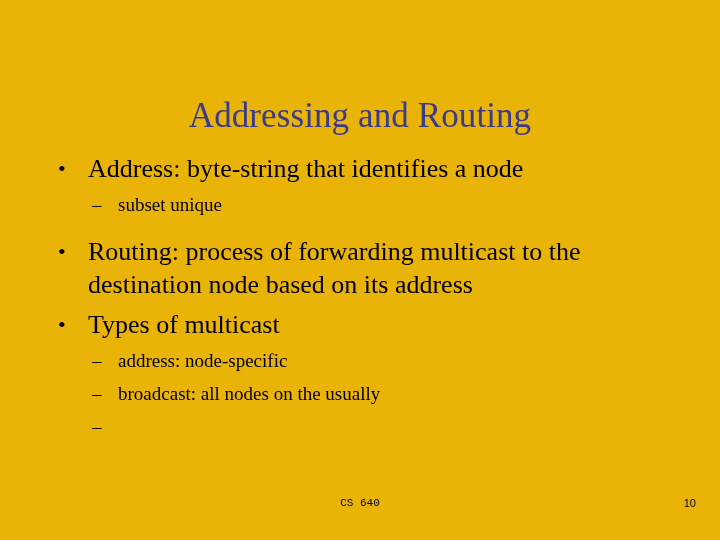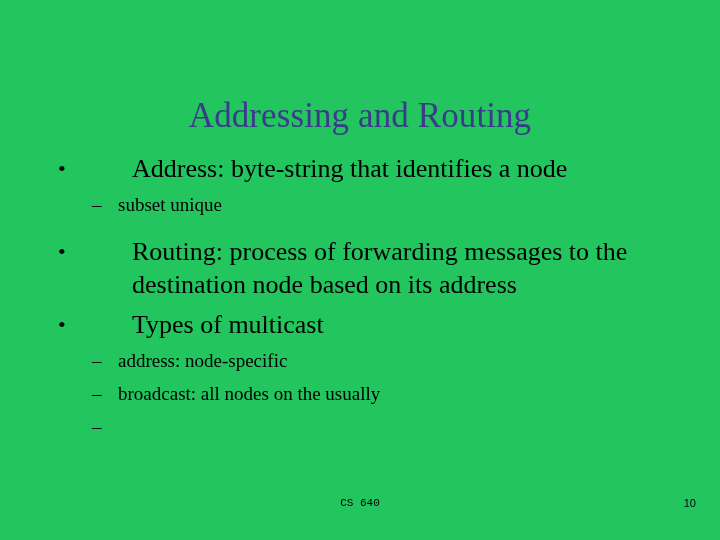--- a/index.html
+++ b/index.html
@@ -11,21 +11,21 @@
     width: 720px;
     height: 540px;
     background: #ffffff;
     font-family: "Liberation Serif", serif;
     overflow: hidden;
   }
   .slide {
     position: relative;
     width: 720px;
     height: 540px;
-    background: #22c55e;
+    background: #eab308;
     box-sizing: border-box;
   }
 
   
   .slide-title {
     position: absolute;
     left: 0;
     top: 72px;
     width: 720px;
     text-align: center;
@@ -58,21 +58,20 @@
     position: absolute;
     left: 58px;
     top: 0;
     font-size: 22px;
     line-height: 33px;
     color: #000000;
   }
   .bullet-l1 .text {
     display: block;
     max-width: 545px;
-    margin-left: 44px;
   }
 
   .bullet-l2 {
     position: relative;
     padding-left: 118px;
     font-size: 19px;
     line-height: 26px;
     color: #000000;
     font-family: "Liberation Serif", serif;
   }
@@ -134,21 +133,21 @@
 
     <div class="bullet-l2">
       <span class="marker">–</span>
       <span class="text">subset unique</span>
     </div>
 
     <div class="gap-medium"></div>
 
     <div class="bullet-l1">
       <span class="marker">•</span>
-      <span class="text">Routing: process of forwarding messages to the destination node based on its address</span>
+      <span class="text">Routing: process of forwarding multicast to the destination node based on its address</span>
     </div>
 
     <div class="gap-small"></div>
 
     <div class="bullet-l1">
       <span class="marker">•</span>
       <span class="text">Types of multicast</span>
     </div>
 
     <div class="gap-small"></div>

